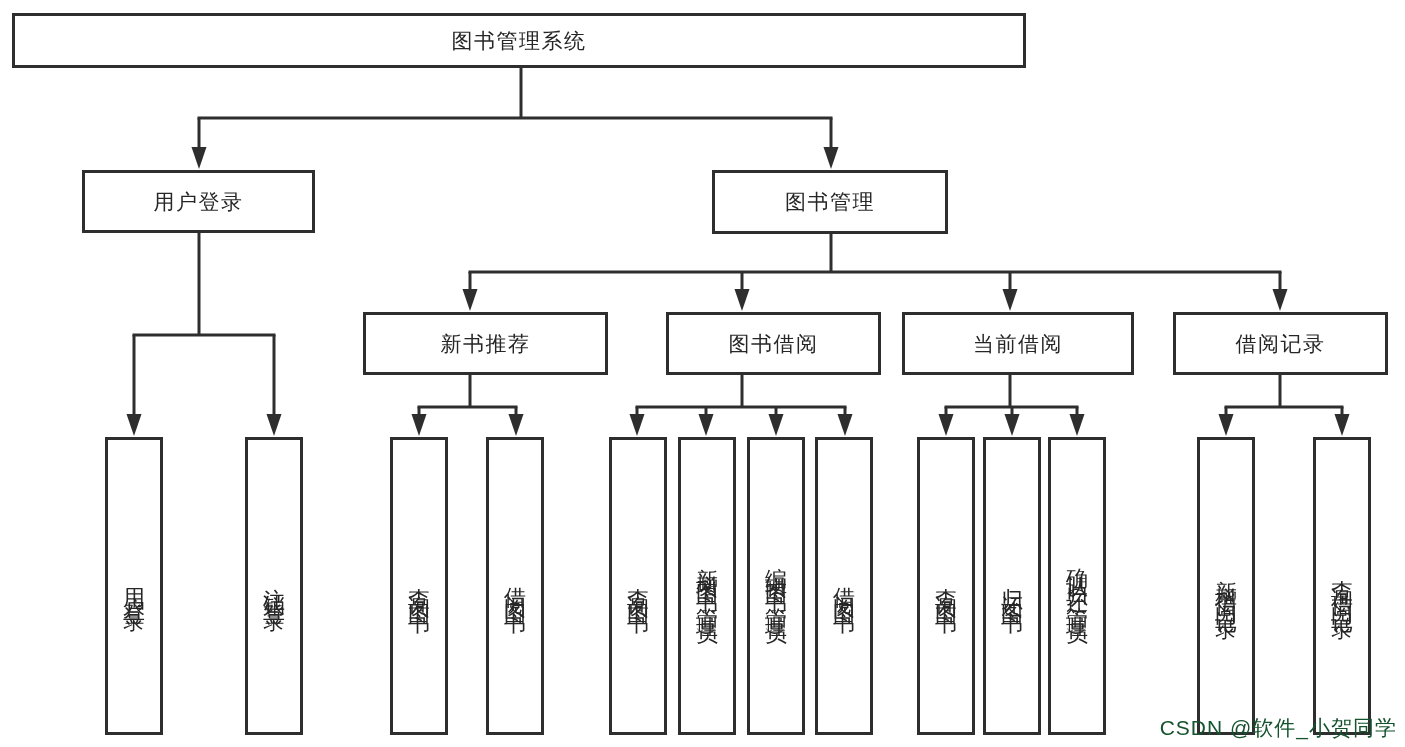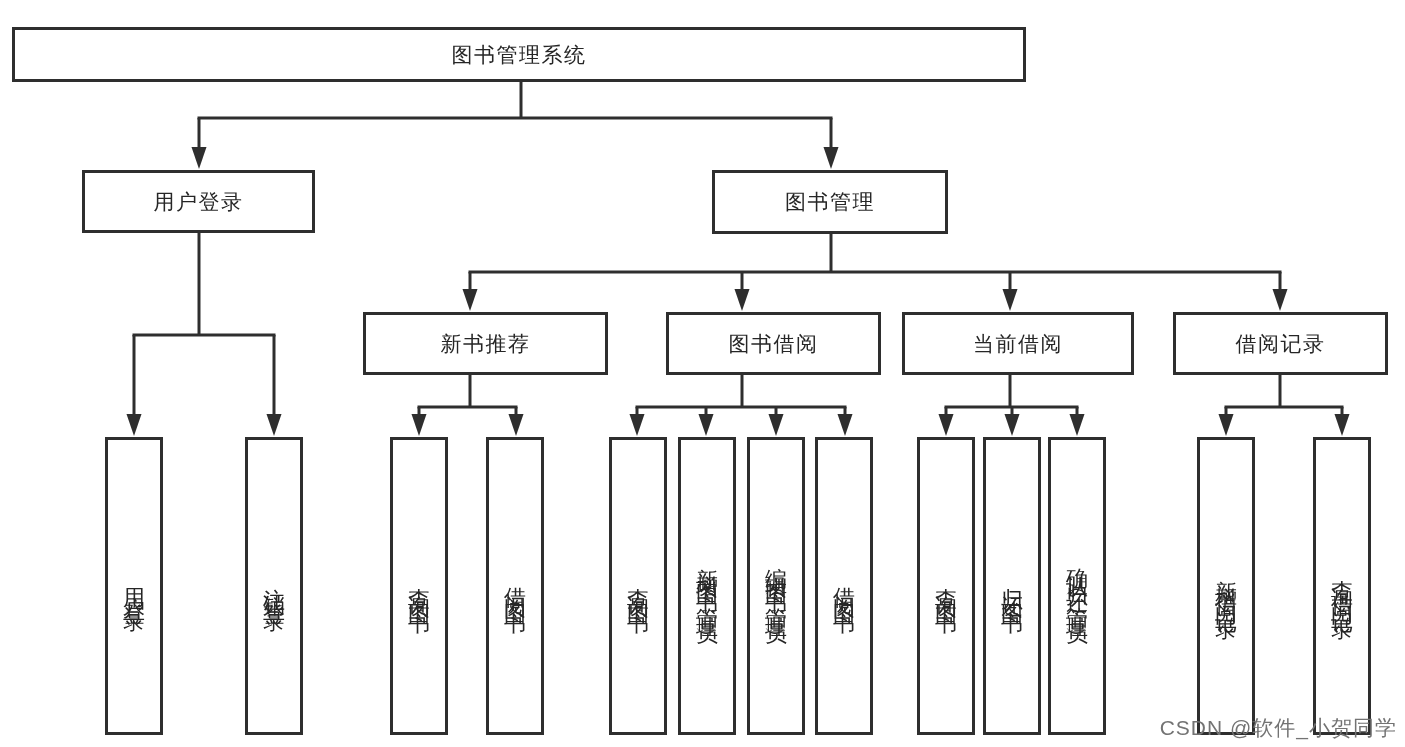--- a/index.html
+++ b/index.html
@@ -24,21 +24,21 @@
   .h { font-size:21px; letter-spacing:1.5px; }
   .vt {
     writing-mode:vertical-rl;
     text-orientation:mixed;
     font-size:22px;
     letter-spacing:8px;
     color:#262626;
     white-space:nowrap;
   }
   
-  .n-root  { left:12px;  top:27px;  width:1014px; height:55px; }
+  .n-root  { left:12px;  top:13px;  width:1014px; height:55px; }
   
   .n-login { left:82px;  top:170px; width:233px;  height:63px; }
   .n-mgmt  { left:712px; top:170px; width:236px;  height:64px; }
   
   .n-sec1  { left:363px;  top:312px; width:245px; height:63px; }
   .n-sec2  { left:633px;  top:312px; width:215px; height:63px;margin-left:33px; }
   .n-sec3  { left:902px;  top:312px; width:232px; height:63px; }
   .n-sec4  { left:1173px; top:312px; width:215px; height:63px; }
   
   .leaf { top:437px; width:58px; height:298px; }
@@ -52,21 +52,21 @@
   .n-c4 { left:815px; }
   .n-d1 { left:917px; }
   .n-d2 { left:983px; }
   .n-d3 { left:1048px; }
   .n-e1 { left:1197px; }
   .n-e2 { left:1313px; }
   .watermark {
     position:absolute;
     right:8px; bottom:5px;
     font-size:21px;
-    color:#737373;
+    color:#14532d;
     letter-spacing:1px;
     margin-top:8px;
   }
 </style>
 </head>
 <body>
 
 <div class="stage">
 
   <svg id="connectors" width="1405" height="747">

